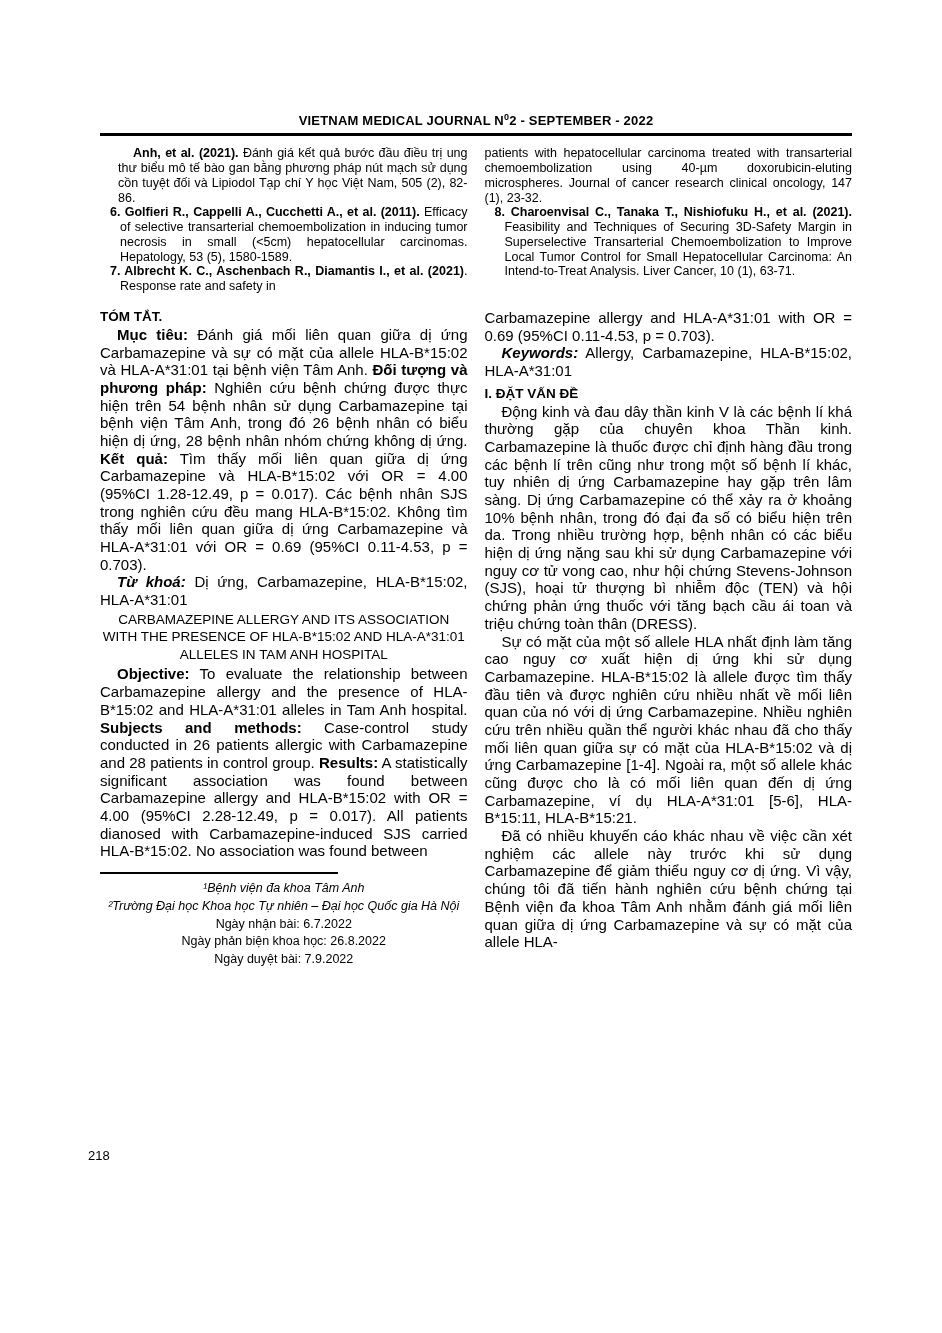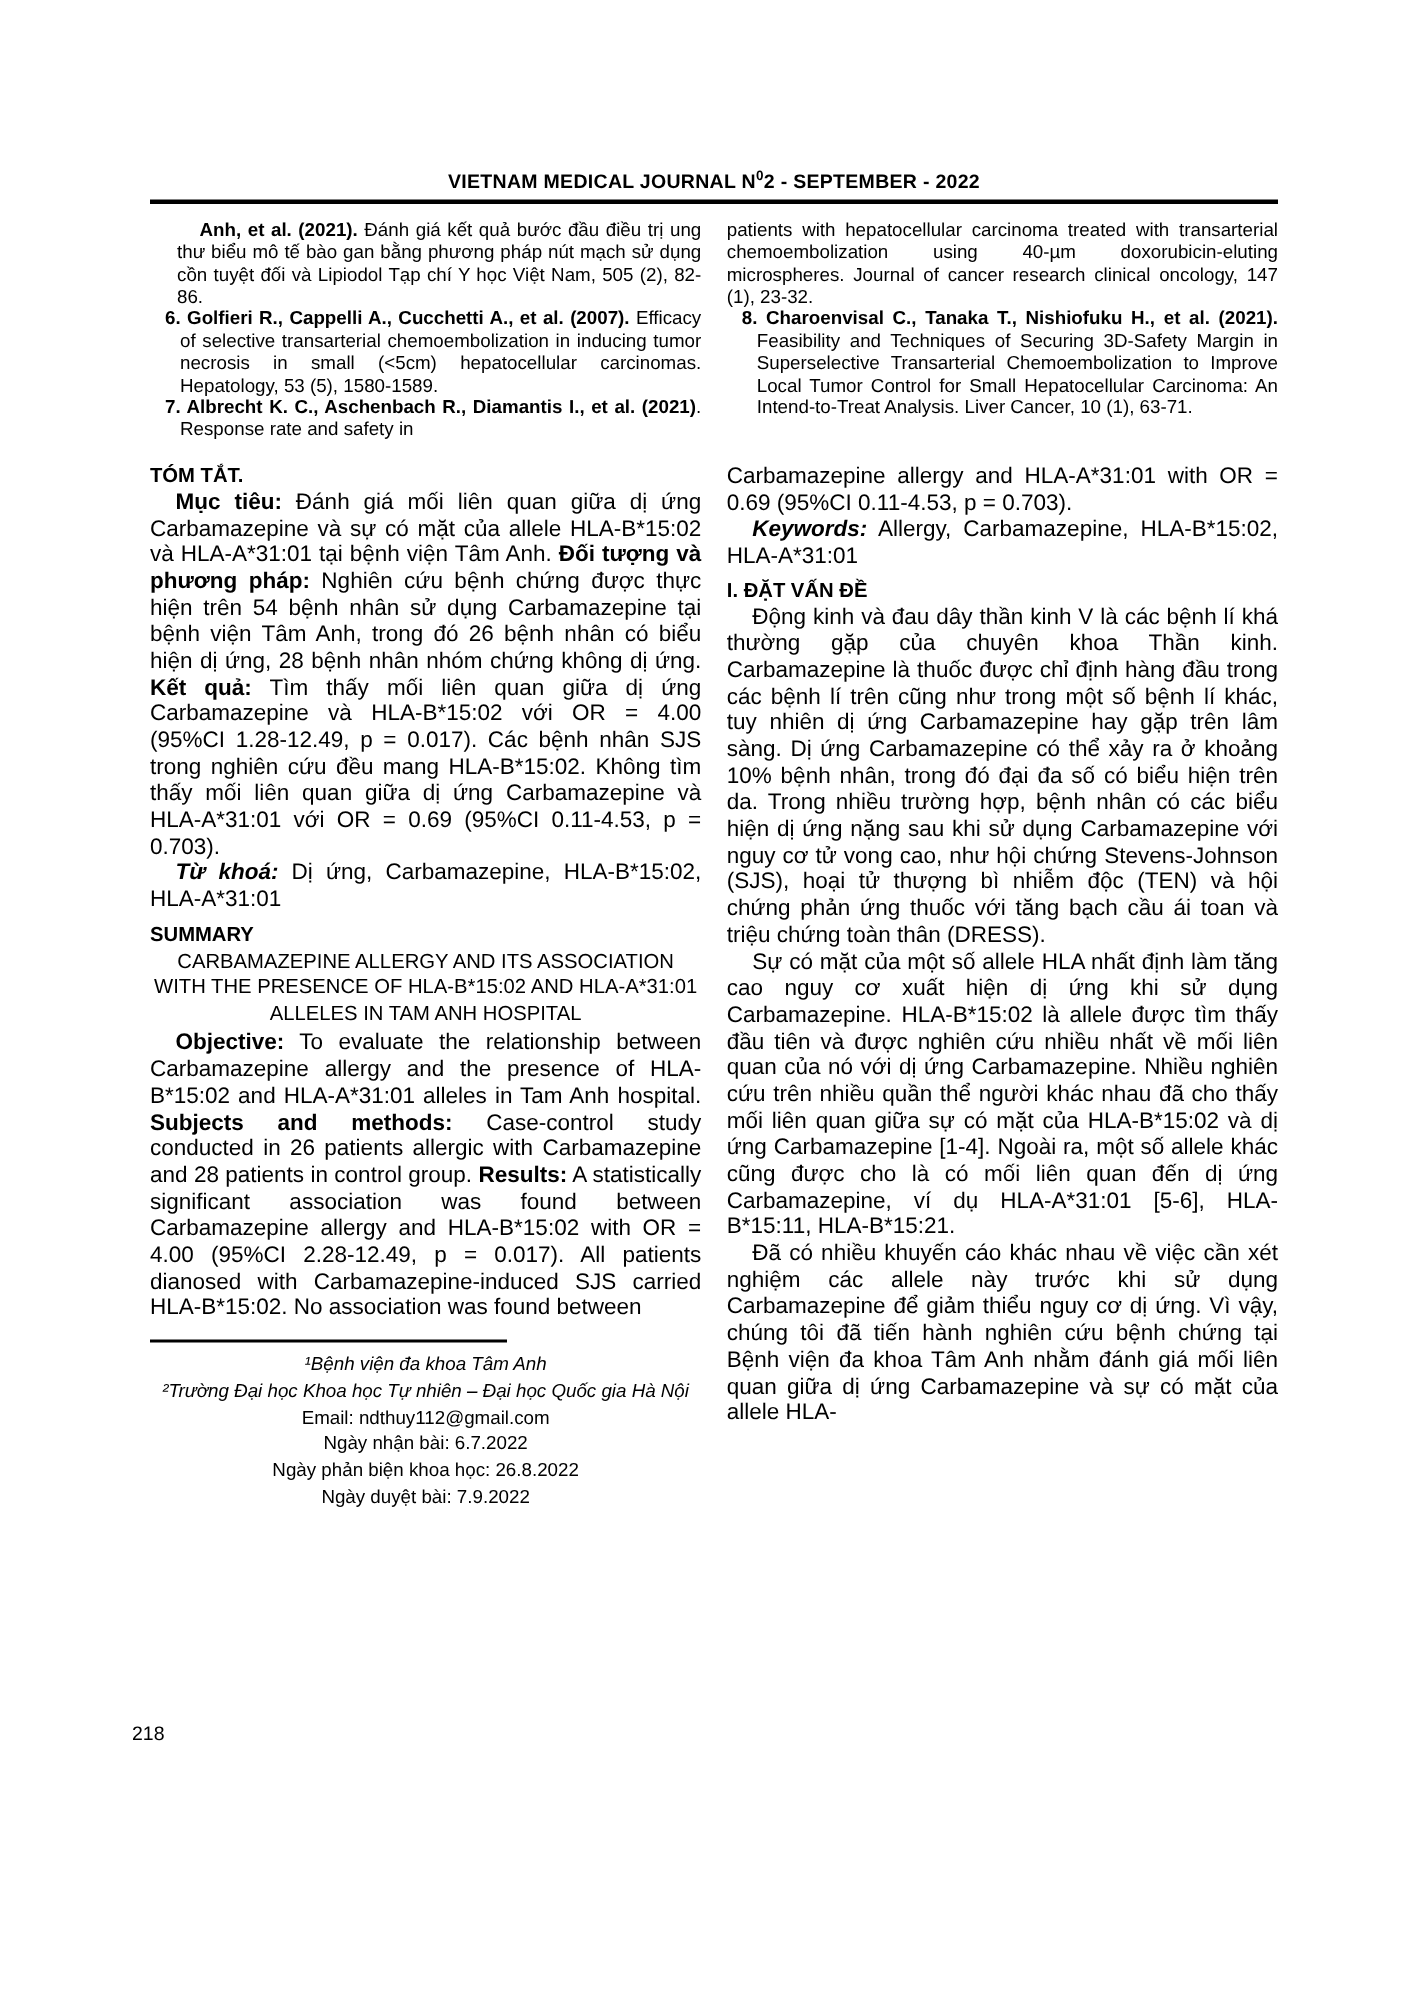--- a/index.html
+++ b/index.html
@@ -65,46 +65,44 @@
 </head>
 <body>
 
 <div class="page">
 
   <div class="header"><span>VIETNAM MEDICAL JOURNAL N</span><sup>0</sup><span>2 - SEPTEMBER - 2022</span></div>
 
   <div class="two-col refs">
     <div class="col">
       <p class="ref ref-cont"><b>Anh, et al. (2021).</b><span> Đánh giá kết quả bước đầu điều trị ung thư biểu mô tế bào gan bằng phương pháp nút mạch sử dụng cồn tuyệt đối và Lipiodol Tạp chí Y học Việt Nam, 505 (2), 82-86.</span></p>
-      <p class="ref ref-num"><b><span>6.</span><span> Golfieri R., Cappelli A., Cucchetti A., et al. (2007).</span></b><span> Efficacy of selective transarterial chemoembolization in inducing tumor necrosis in small (&lt;5cm) hepatocellular carcinomas. Hepatology, 53 (5), 1580-1589.</span></p>
+      <p class="ref ref-num"><b><span>6.</span><span> Golfieri R., Cappelli A., Cucchetti A., et al. (2011).</span></b><span> Efficacy of selective transarterial chemoembolization in inducing tumor necrosis in small (&lt;5cm) hepatocellular carcinomas. Hepatology, 53 (5), 1580-1589.</span></p>
       <p class="ref ref-num"><b><span>7.</span><span> Albrecht K. C., Aschenbach R., Diamantis I., et al. (2021)</span></b><span>. Response rate and safety in</span></p>
     </div>
     <div class="col">
       <p class="ref"><span>patients with hepatocellular carcinoma treated with transarterial chemoembolization using 40-µm doxorubicin-eluting microspheres. Journal of cancer research clinical oncology, 147 (1), 23-32.</span></p>
       <p class="ref ref-num"><b><span>8.</span><span> Charoenvisal C., Tanaka T., Nishiofuku H., et al. (2021).</span></b><span> Feasibility and Techniques of Securing 3D-Safety Margin in Superselective Transarterial Chemoembolization to Improve Local Tumor Control for Small Hepatocellular Carcinoma: An Intend-to-Treat Analysis. Liver Cancer, 10 (1), 63-71.</span></p>
     </div>
   </div>
 
 
   <div class="two-col main">
 
     <div class="col">
       <h2 class="section first">TÓM TẮT.</h2>
       <p class="body indent"><b>Mục tiêu:</b><span> Đánh giá mối liên quan giữa dị ứng Carbamazepine và sự có mặt của allele HLA-B*15:02 và HLA-A*31:01 tại bệnh viện Tâm Anh. </span><b>Đối tượng và phương pháp:</b><span> Nghiên cứu bệnh chứng được thực hiện trên 54 bệnh nhân sử dụng Carbamazepine tại bệnh viện Tâm Anh, trong đó 26 bệnh nhân có biểu hiện dị ứng, 28 bệnh nhân nhóm chứng không dị ứng. </span><b>Kết quả:</b><span> Tìm thấy mối liên quan giữa dị ứng Carbamazepine và HLA-B*15:02 với OR = 4.00 (95%CI 1.28-12.49, p = 0.017). Các bệnh nhân SJS trong nghiên cứu đều mang HLA-B*15:02. Không tìm thấy mối liên quan giữa dị ứng Carbamazepine và HLA-A*31:01 với OR = 0.69 (95%CI 0.11-4.53, p = 0.703).</span></p>
       <p class="body indent"><b class="ital">Từ khoá:</b><span> Dị ứng, Carbamazepine, HLA-B*15:02, HLA-A*31:01</span></p>
 
-      <h2 class="section">SUMMARY</h2>
       <div class="en-title">CARBAMAZEPINE ALLERGY AND ITS ASSOCIATION WITH THE PRESENCE OF HLA-B*15:02 AND HLA-A*31:01 ALLELES IN TAM ANH HOSPITAL</div>
       <p class="body indent"><b>Objective:</b><span> To evaluate the relationship between Carbamazepine allergy and the presence of HLA-B*15:02 and HLA-A*31:01 alleles in Tam Anh hospital. </span><b>Subjects and methods:</b><span> Case-control study conducted in 26 patients allergic with Carbamazepine and 28 patients in control group. </span><b>Results:</b><span> A statistically significant association was found between Carbamazepine allergy and HLA-B*15:02 with OR = 4.00 (95%CI 2.28-12.49, p = 0.017). All patients dianosed with Carbamazepine-induced SJS carried HLA-B*15:02. No association was found between</span></p>
 
       <div class="footnote">
         <div class="fn-divider"></div>
         <p class="fn ital">¹Bệnh viện đa khoa Tâm Anh</p>
         <p class="fn ital">²Trường Đại học Khoa học Tự nhiên – Đại học Quốc gia Hà Nội</p>
-        <p class="fn">Email: ndthuy112@gmail.com</p>
         <p class="fn">Ngày nhận bài: 6.7.2022</p>
         <p class="fn">Ngày phản biện khoa học: 26.8.2022</p>
         <p class="fn">Ngày duyệt bài: 7.9.2022</p>
       </div>
     </div>
 
     <div class="col">
       <p class="body">Carbamazepine allergy and HLA-A*31:01 with OR = 0.69 (95%CI 0.11-4.53, p = 0.703).</p>
       <p class="body indent"><b class="ital">Keywords:</b><span> Allergy, Carbamazepine, HLA-B*15:02, HLA-A*31:01</span></p>
 

